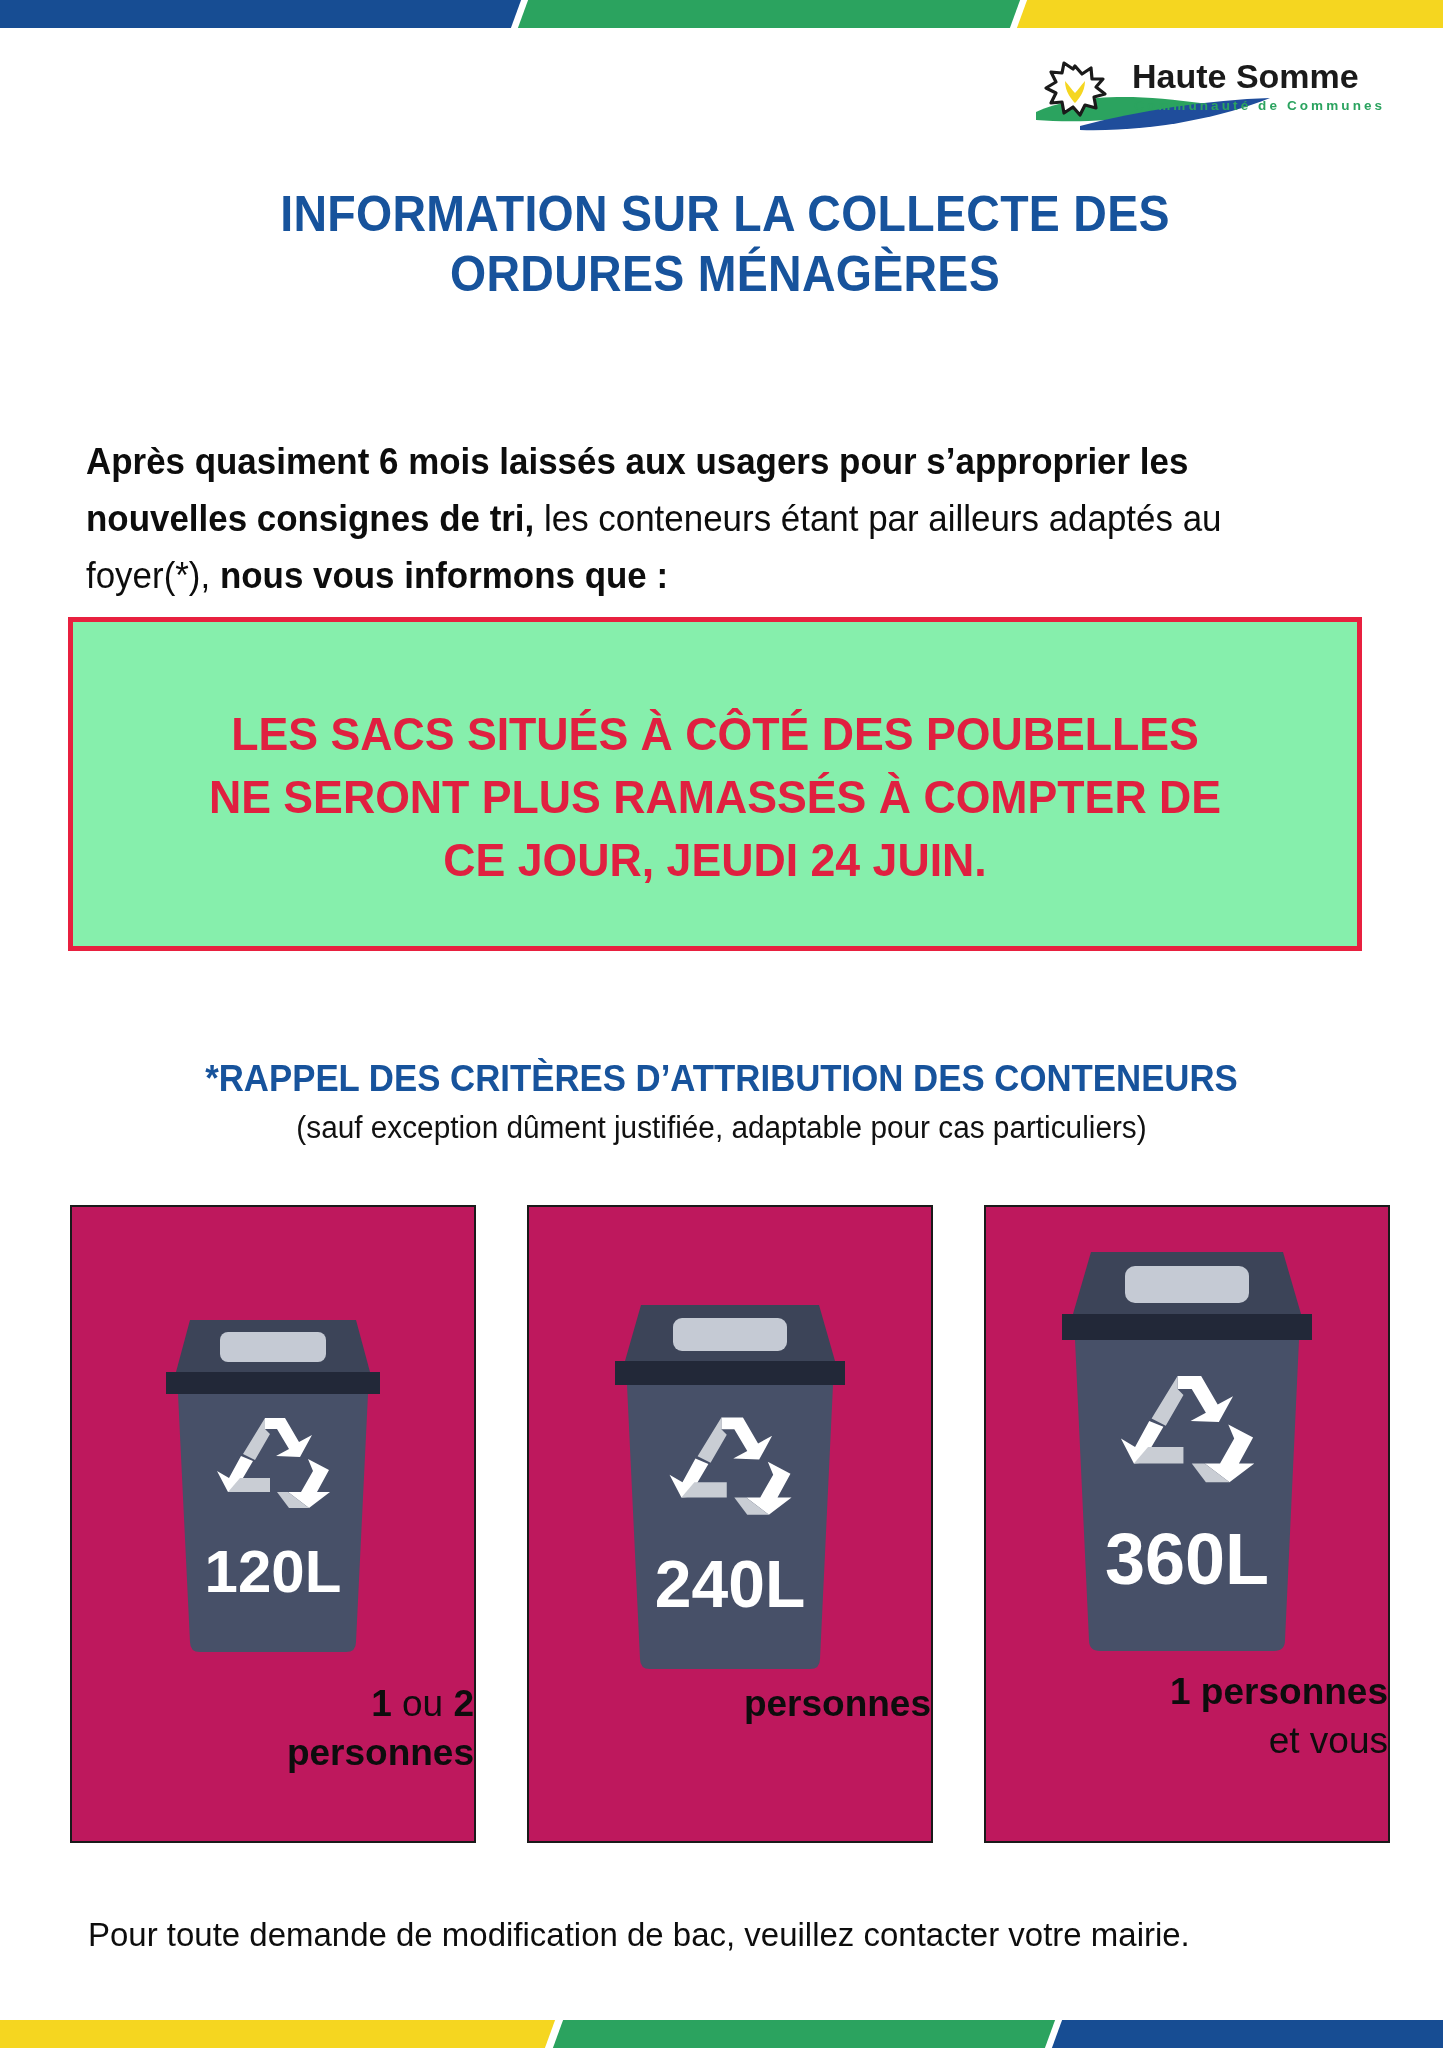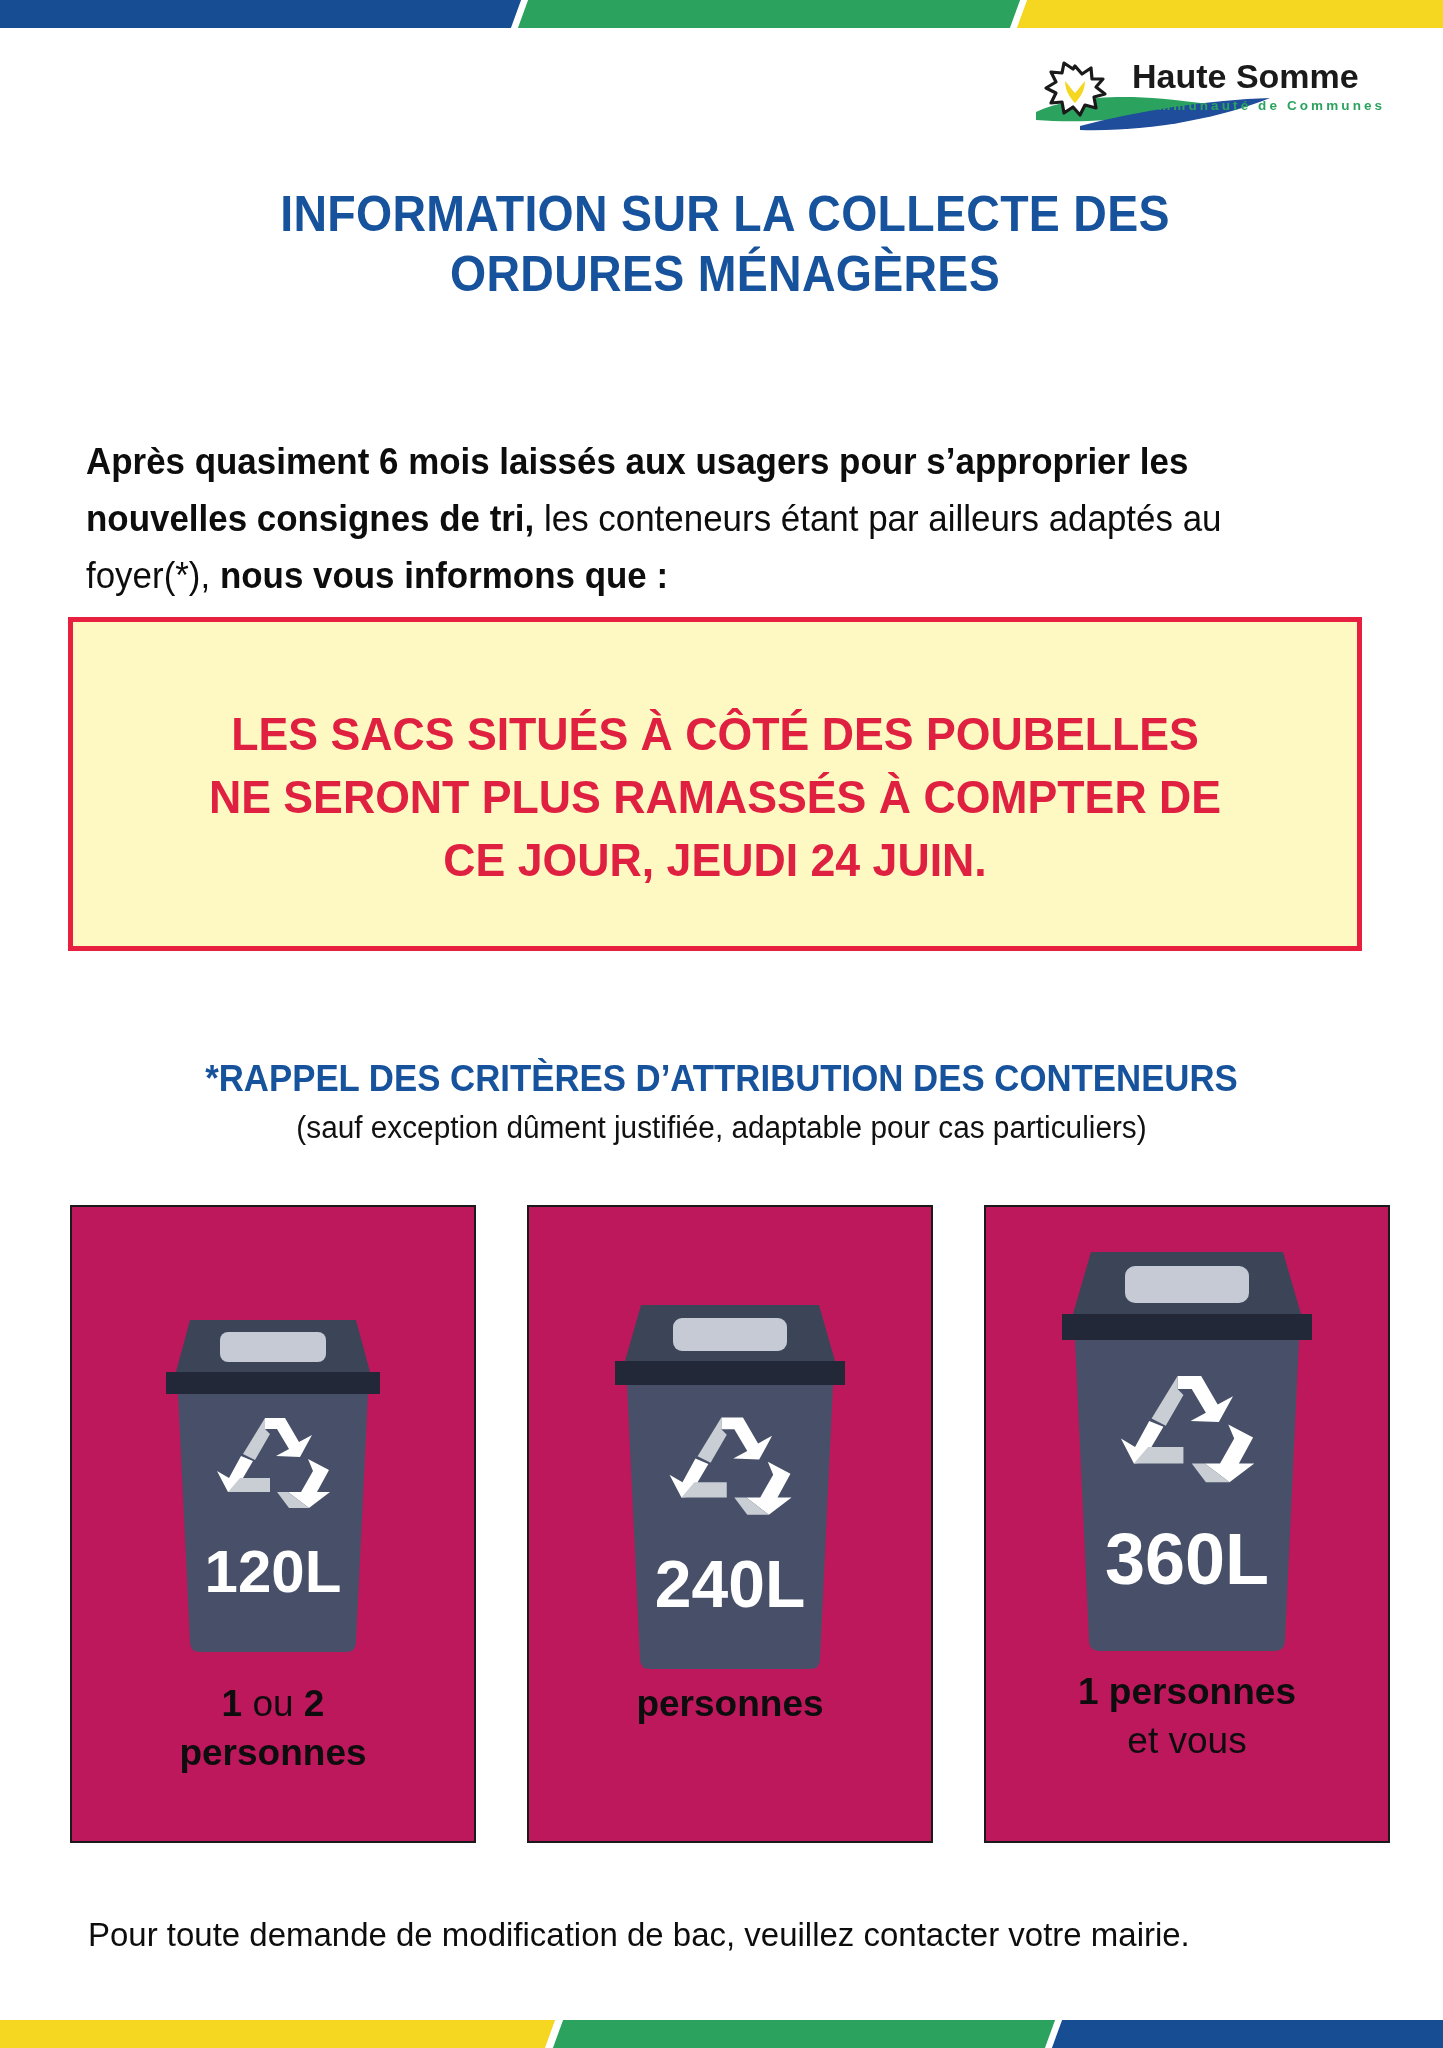--- a/index.html
+++ b/index.html
@@ -88,21 +88,21 @@
 
   
   .alert-box {
     position: absolute;
     top: 617px;
     left: 68px;
     width: 1294px;
     height: 334px;
     border: 5px solid #E8203F;
     box-sizing: border-box;
-    background: #fef9c3;
+    background: #86efac;
   }
   .alert-text {
     position: absolute;
     top: 80px;
     left: 0;
     width: 100%;
     text-align: center;
     color: #E02040;
     font-family: "Liberation Sans Narrow", "Liberation Sans", sans-serif;
     font-weight: bold;
@@ -171,21 +171,21 @@
     align-items: flex-end;
   }
   .bin-wrap.s0 { top: 100px; height: 355px; }
   .bin-wrap.s1 { top: 85px;  height: 387px; }
   .bin-wrap.s2 { top: 32px;  height: 423px; justify-content: center; }
 
   .card-caption {
     position: absolute;
     left: 0;
     width: 100%;
-    text-align: center;
+    text-align: right;
     font-family: "Liberation Sans", sans-serif;
     font-size: 37px;
     line-height: 49px;
     color: #0d0d0d;
   }
   .card-caption.p0 { top: 472px; }
   .card-caption.p1 { top: 472px; }
   .card-caption.p2 { top: 460px; }
   .card-caption .strong { font-weight: bold; }
   .card-caption .light  { font-weight: normal; }

